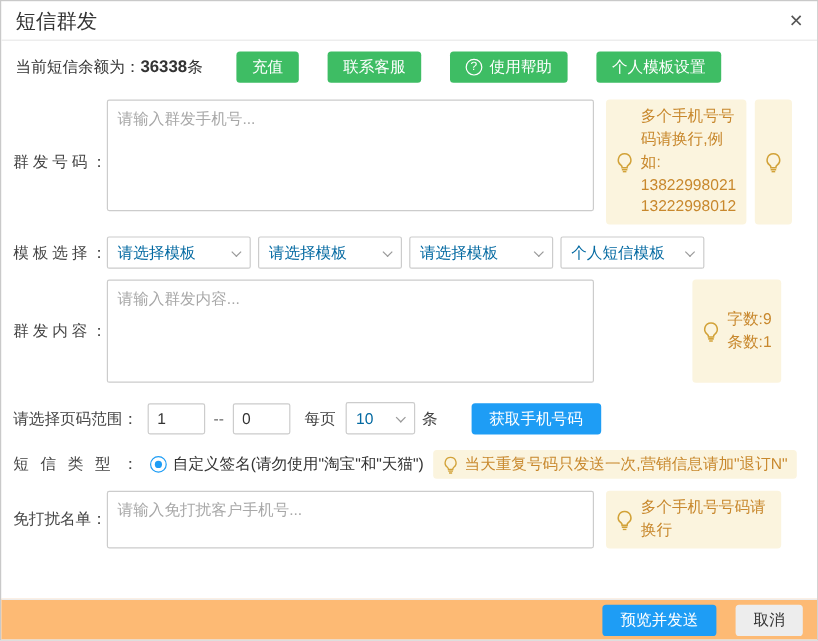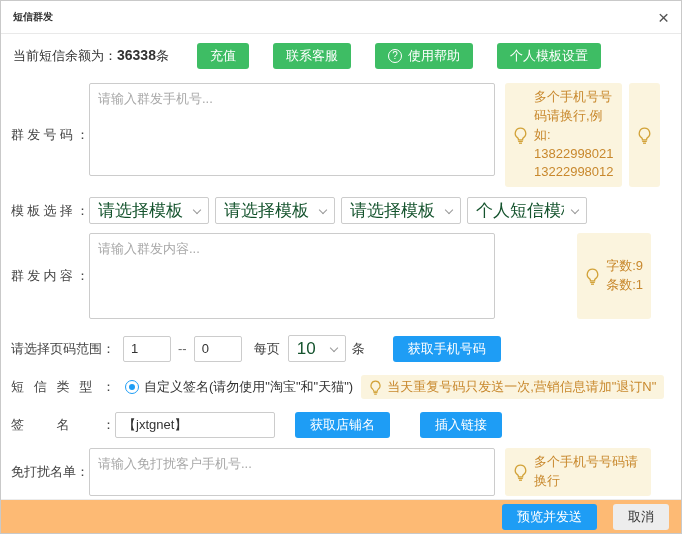--- a/index.html
+++ b/index.html
@@ -5,21 +5,21 @@
   * { box-sizing: border-box; margin: 0; padding: 0;
       font-family: "Liberation Sans", "DejaVu Sans", sans-serif; }
   html,body { background:#fff; }
   body { width:682px; height:534px; }
   .dialog { position:relative; width:682px; height:534px; background:#fff;
             border:1px solid #c9c9c9; overflow:hidden; }
 
   
   .header { height:33px; border-bottom:1px solid #e9e9e9; display:flex;
             align-items:center; padding:0 12px; }
-  .title { font-size:10px; font-weight:bold; color:#333; }
+  .title { font-size:17px; font-weight:normal; color:#333; }
   .close { margin-left:auto; font-size:19px; color:#555; cursor:pointer; line-height:1; }
 
   
   .toolbar { display:flex; align-items:center; margin-top:9px; padding:0 12px; height:26px; }
   .balance { font-size:13px; color:#333; }
   .balance b { font-size:14px; }
   .btn { cursor:pointer; border:none; border-radius:3px; font-size:13px; }
   .btn-green { background:var(--green,#3ebd64); color:#fff; height:26px; padding:0 13px;
                margin-left:24px; display:inline-flex; align-items:center; gap:6px; }
   .btn-green.first { margin-left:28px; }
@@ -47,22 +47,22 @@
   .r1 { margin-top:14px; } .r2 { margin-top:10px; align-items:center; }
   .r3 { margin-top:9px; }  .r4 { margin-top:16px; align-items:center; }
   .r5 { margin-top:13px; align-items:center; } .r6 { margin-top:13px; align-items:center; }
   .r7 { margin-top:10px; }
   .r1 .lbl, .r3 .lbl, .r7 .lbl { align-self:center; }
   .r3 .hint-col { align-self:stretch; justify-content:flex-end; }
 
   
   .sel { position:relative; display:inline-block; margin-right:6px; }
   .sel select { appearance:none; -webkit-appearance:none; width:120px; height:27px;
-                border:1px solid #ccc; border-radius:2px; background:#fff; color:#14532d;
-                font-size:17px; padding:0 22px 0 8px; outline:none; cursor:pointer; }
+                border:1px solid #ccc; border-radius:2px; background:#fff; color:#0369a1;
+                font-size:13px; padding:0 22px 0 8px; outline:none; cursor:pointer; }
   .sel.sel-small select { width:58px; }
   .chev { position:absolute; right:9px; top:10px; width:6px; height:6px;
           border-right:1.5px solid #999; border-bottom:1.5px solid #999;
           transform:rotate(45deg); pointer-events:none; }
 
   .inp { border:1px solid #ccc; border-radius:2px; font-size:13px; color:#333;
          outline:none; height:26px; padding:0 7px; }
   .inp-small { width:48px; }
   .inp-sign { width:160px; }
   .sep { color:#666; font-size:13px; margin:0 7px; }
@@ -196,26 +196,20 @@
     <span class="hint-inline">
       <svg width="13" height="15" viewBox="0 0 15 17">
         <path d="M7.5 1.2a5.2 5.2 0 0 0-3.1 9.4c.6.5 1 1.1 1 1.8v.4h4.2v-.4c0-.7.4-1.3 1-1.8a5.2 5.2 0 0 0-3.1-9.4z" fill="none" stroke="#d2a238" stroke-width="1.3"></path>
         <line x1="5.2" y1="14.4" x2="9.8" y2="14.4" stroke="#d2a238" stroke-width="1.3"></line>
         <line x1="6" y1="16.2" x2="9" y2="16.2" stroke="#d2a238" stroke-width="1.3"></line>
       </svg>
       <span>当天重复号码只发送一次,营销信息请加"退订N"</span>
     </span>
   </div>
 
-  <div class="row r6">
-    <div class="lbl lbl-wide">签名：</div>
-    <input class="inp inp-sign" value="【jxtgnet】" style="">
-    <button class="btn btn-blue ml20">获取店铺名</button>
-    <button class="btn btn-blue ml30">插入链接</button>
-  </div>
 
   <div class="row r7">
     <div class="lbl">免打扰名单：</div>
     <textarea class="ta-dnd" placeholder="请输入免打扰客户手机号..." style=""></textarea>
     <div class="hint-col">
       <div class="hint-box">
         <svg width="15" height="17" viewBox="0 0 15 17">
           <path d="M7.5 1.2a5.2 5.2 0 0 0-3.1 9.4c.6.5 1 1.1 1 1.8v.4h4.2v-.4c0-.7.4-1.3 1-1.8a5.2 5.2 0 0 0-3.1-9.4z" fill="none" stroke="#d2a238" stroke-width="1.3"></path>
           <line x1="5.2" y1="14.4" x2="9.8" y2="14.4" stroke="#d2a238" stroke-width="1.3"></line>
           <line x1="6" y1="16.2" x2="9" y2="16.2" stroke="#d2a238" stroke-width="1.3"></line>

